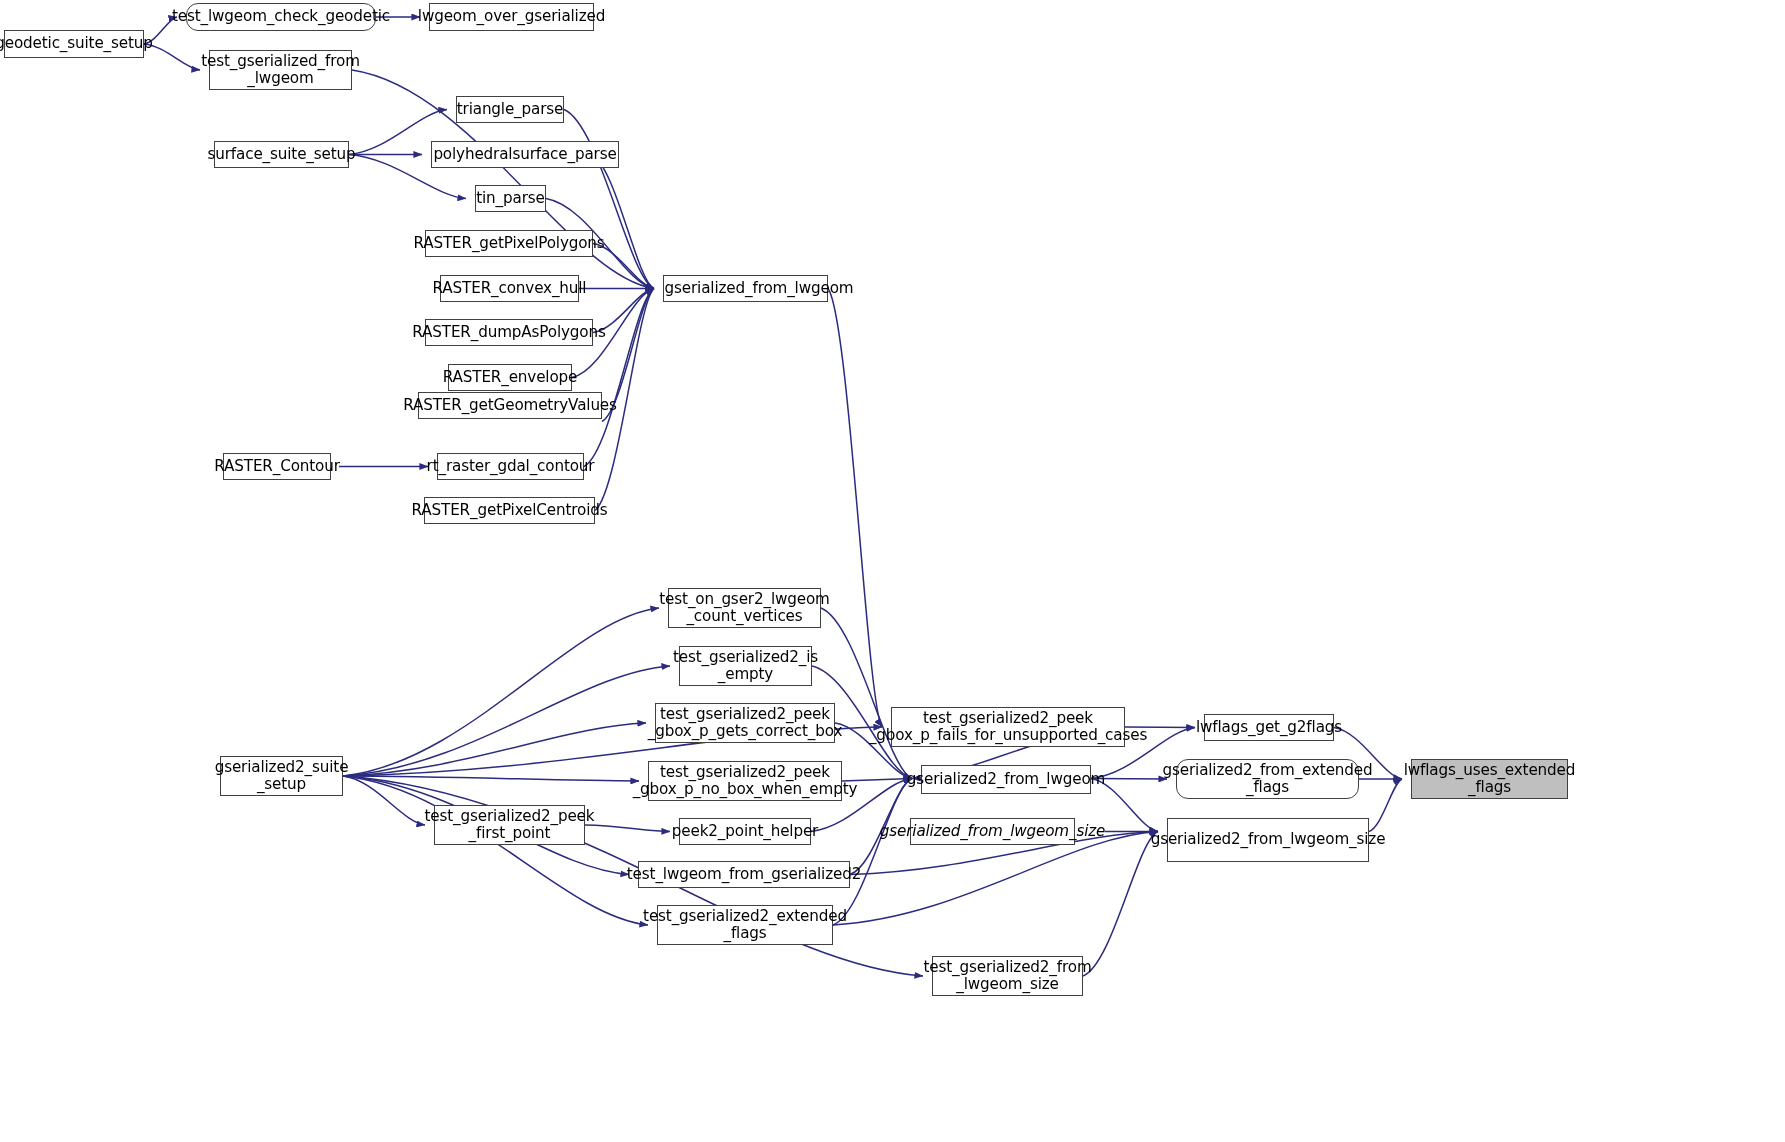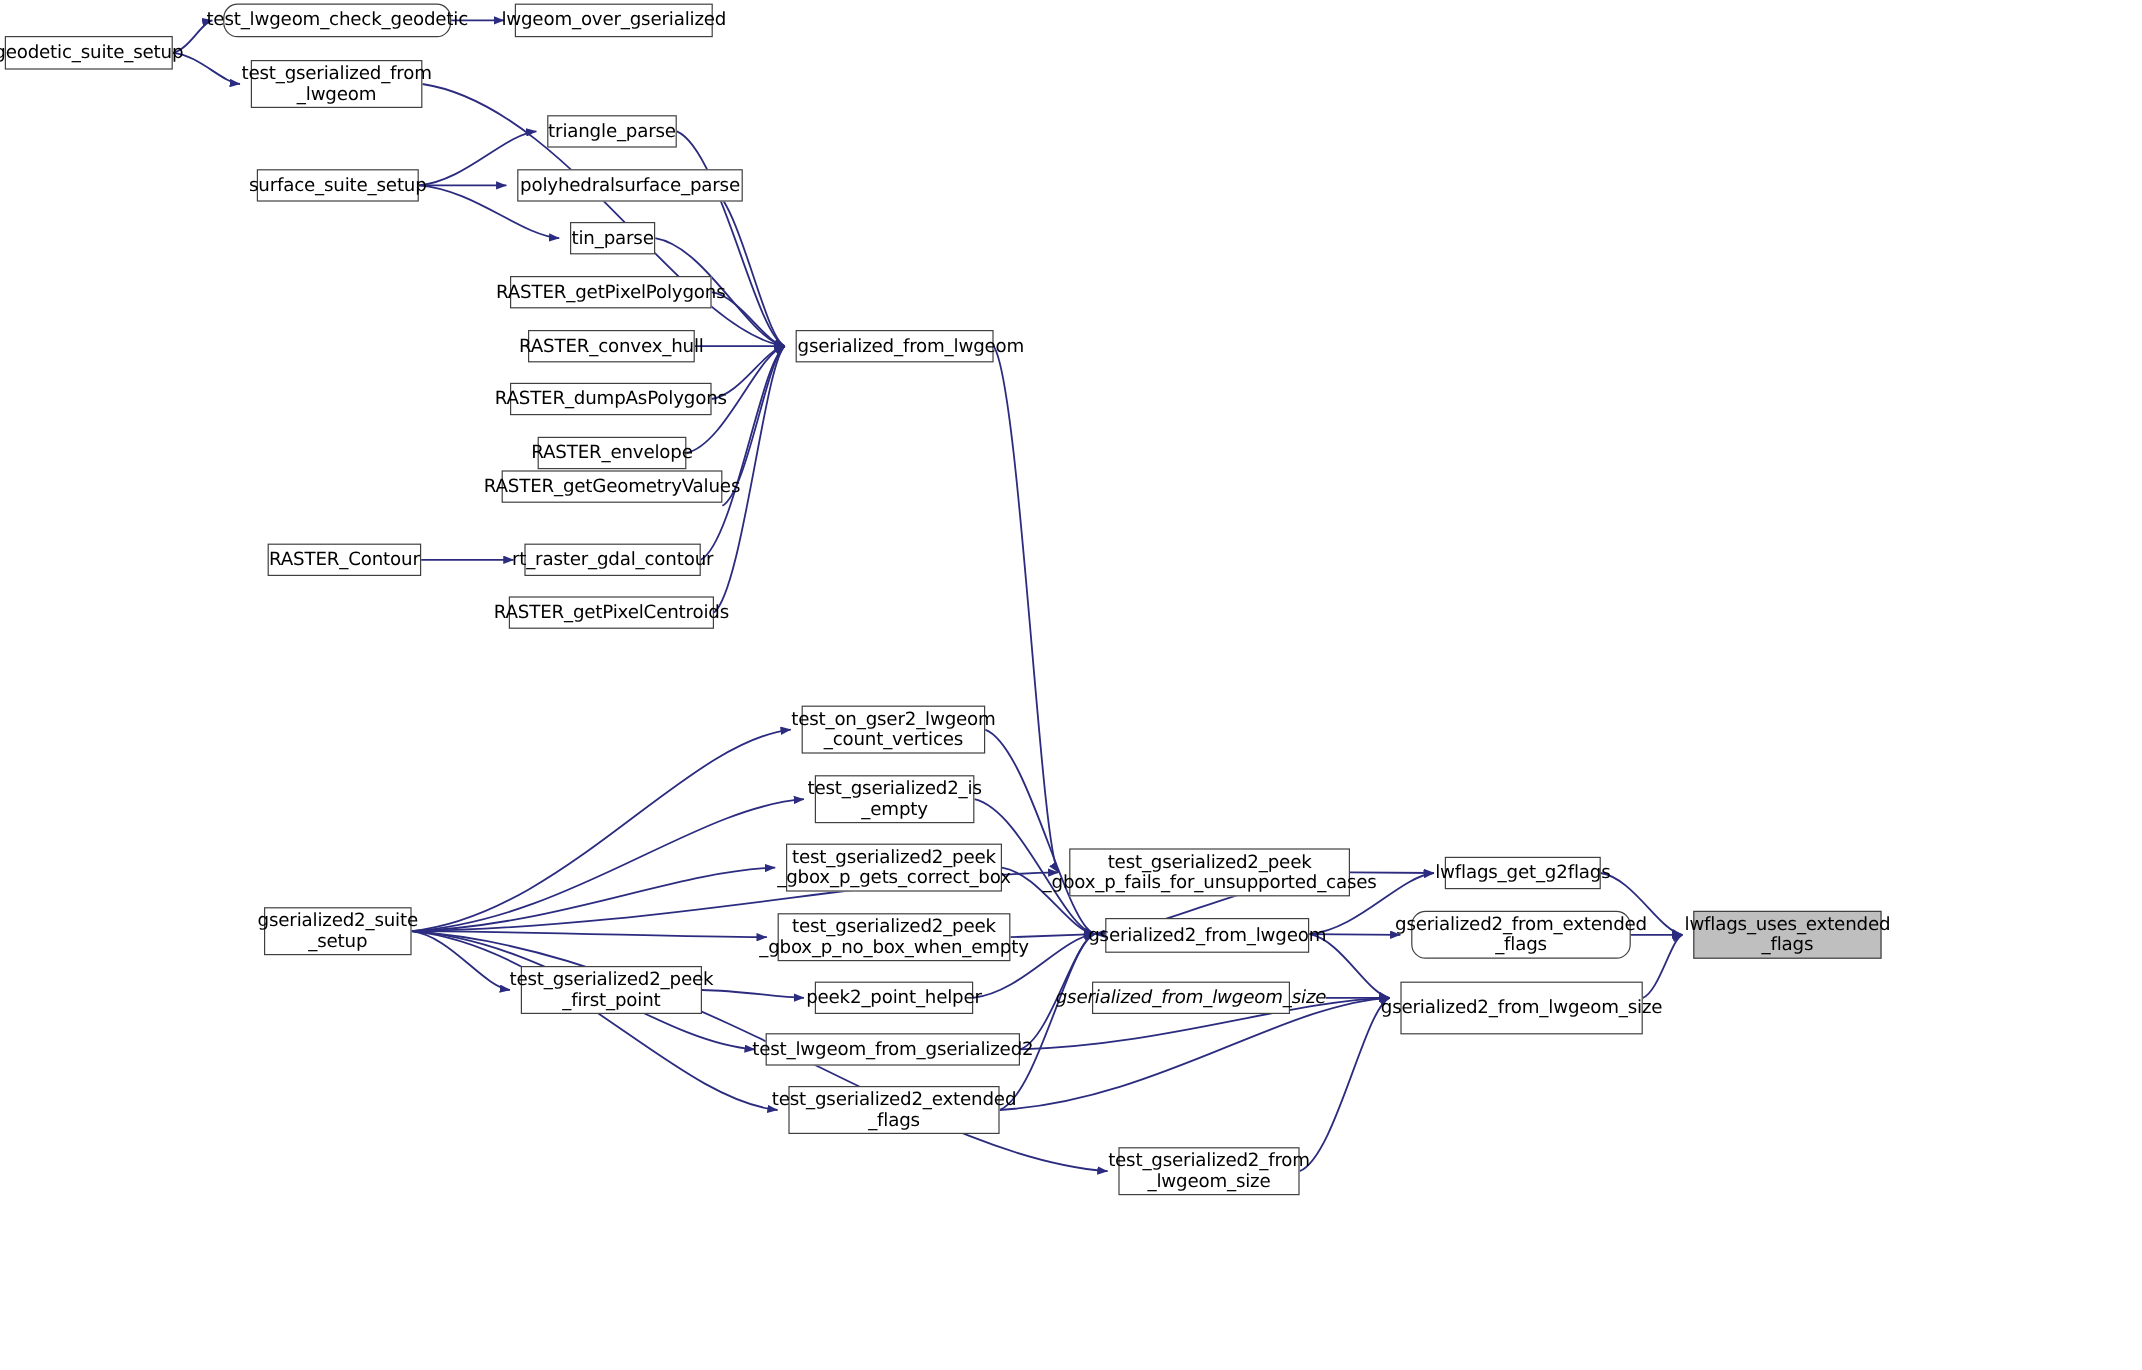--- a/index.html
+++ b/index.html
@@ -81,21 +81,21 @@
       <div class="node" style="left: 456px; top: 96px; width: 108px; height: 27px;">triangle_parse</div>
       <div class="node" style="left: 214px; top: 141px; width: 135px; height: 27px;">surface_suite_setup</div>
       <div class="node" style="left: 431px; top: 141px; width: 188px; height: 27px;">polyhedralsurface_parse</div>
       <div class="node" style="left: 475px; top: 185px; width: 71px; height: 27px;">tin_parse</div>
       <div class="node" style="left: 425px; top: 230px; width: 168px; height: 27px;">RASTER_getPixelPolygons</div>
       <div class="node" style="left: 440px; top: 275px; width: 139px; height: 27px;">RASTER_convex_hull</div>
       <div class="node" style="left: 663px; top: 275px; width: 165px; height: 27px; padding-left: 32px;">gserialized_from_lwgeom</div>
       <div class="node" style="left: 425px; top: 319px; width: 168px; height: 27px;">RASTER_dumpAsPolygons</div>
       <div class="node" style="left: 448px; top: 364px; width: 124px; height: 27px;">RASTER_envelope</div>
       <div class="node" style="left: 418px; top: 392px; width: 184px; height: 27px;">RASTER_getGeometryValues</div>
-      <div class="node" style="left: 223px; top: 453px; width: 128px; height: 27px;">RASTER_Contour</div>
+      <div class="node" style="left: 223px; top: 453px; width: 108px; height: 27px;">RASTER_Contour</div>
       <div class="node" style="left: 437px; top: 453px; width: 147px; height: 27px;">rt_raster_gdal_contour</div>
       <div class="node" style="left: 424px; top: 497px; width: 171px; height: 27px;">RASTER_getPixelCentroids</div>
       <div class="node" style="left: 668px; top: 588px; width: 153px; height: 40px;">test_on_gser2_lwgeom
 _count_vertices</div>
       <div class="node" style="left: 679px; top: 646px; width: 133px; height: 40px;">test_gserialized2_is
 _empty</div>
       <div class="node" style="left: 655px; top: 703px; width: 180px; height: 40px;">test_gserialized2_peek
 _gbox_p_gets_correct_box</div>
       <div class="node" style="left: 220px; top: 756px; width: 123px; height: 40px;">gserialized2_suite
 _setup</div>

